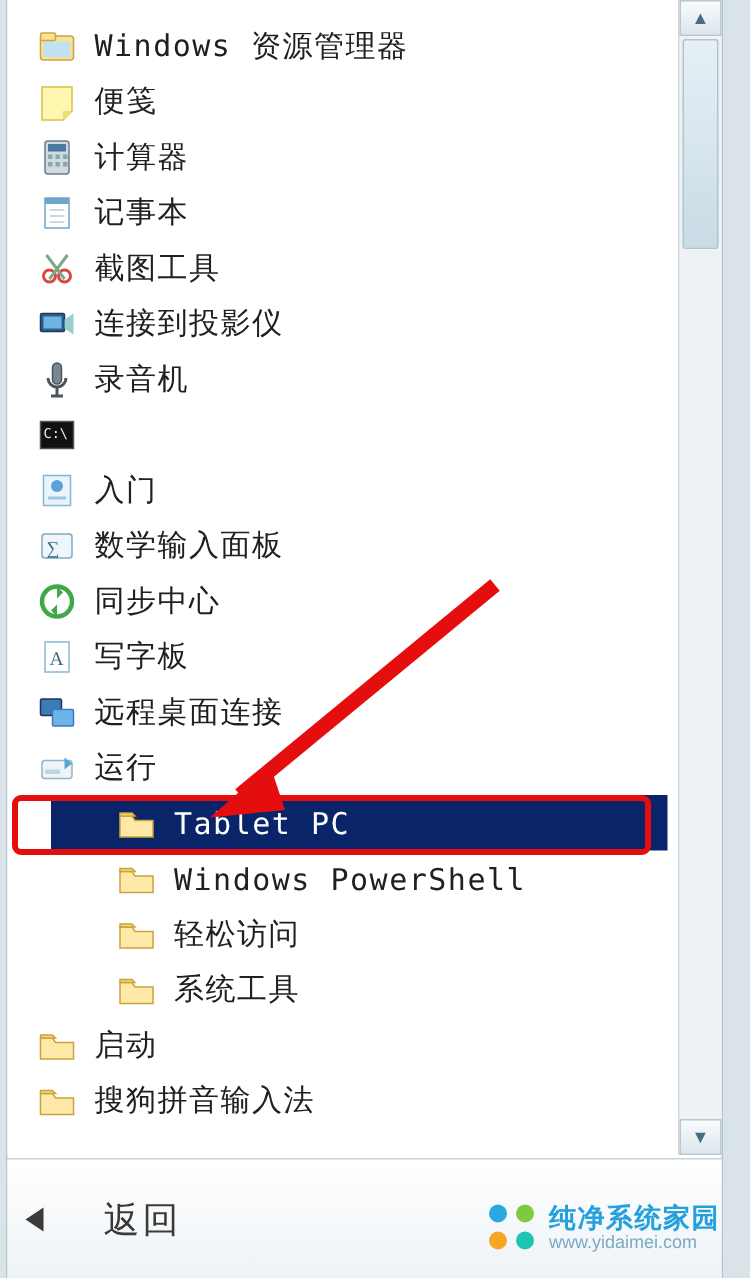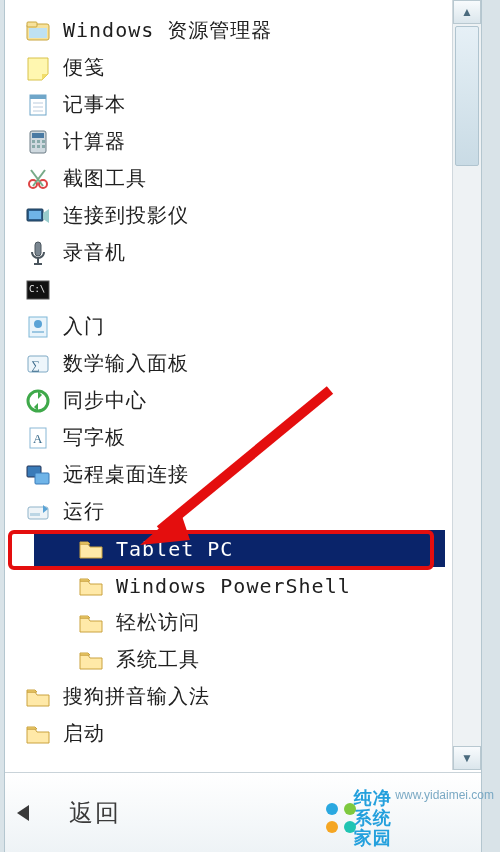--- a/index.html
+++ b/index.html
@@ -149,21 +149,21 @@
     width: 170px;
     height: 54px;
     display: flex;
     align-items: center;
     font-family: "Microsoft YaHei", sans-serif;
   }
   .wm-logo {
     width: 36px; height: 36px; position: relative; margin-right: 6px;
   }
   .wm-dot { position: absolute; width: 12px; height: 12px; border-radius: 50%; }
-  .wm-text { display: flex; line-height: 1.1; }
+  .wm-text { display: flex; flex-direction: column; line-height: 1.1; }
   .wm-title { font-size: 18px; color: #24a0dd; font-weight: bold; letter-spacing: 1px; }
   .wm-url   { font-size: 12px; color: #7aa9c4; }
   
   .folder-svg { display:block; }
 </style>
 </head>
 <body>
 
 <div class="window">
 
@@ -183,53 +183,53 @@
     <div class="item">
       <span class="icon">
         <svg viewBox="0 0 26 26" width="26" height="26">
             <path d="M3 3h20v16l-6 6H3z" fill="#fff7b0" stroke="#d8c24a"></path>
             <path d="M23 19l-6 6v-6z" fill="#f1dd6a"></path>
           </svg>
       </span>
       <span class="label">便笺</span>
     </div>
 
-
-    <div class="item">
-      <span class="icon">
-        <svg viewBox="0 0 26 26" width="26" height="26">
-            <rect x="5" y="3" width="16" height="20" fill="#fff" stroke="#6fa6c9"></rect>
-            <rect x="5" y="3" width="16" height="4" fill="#6fa6c9"></rect>
-            <line x1="8" y1="11" x2="18" y2="11" stroke="#bcd"></line>
-            <line x1="8" y1="15" x2="18" y2="15" stroke="#bcd"></line>
-            <line x1="8" y1="19" x2="18" y2="19" stroke="#bcd"></line>
-          </svg>
-      </span>
-      <span class="label">记事本</span>
-    </div>
 
     <div class="item">
       <span class="icon">
         <svg viewBox="0 0 26 26" width="26" height="26">
             <rect x="5" y="2" width="16" height="22" rx="2" fill="#cfd9df" stroke="#6d7c86"></rect>
             <rect x="7" y="4" width="12" height="5" fill="#4a7aa3"></rect>
             <rect x="7" y="11" width="3" height="3" fill="#8aa"></rect>
             <rect x="12" y="11" width="3" height="3" fill="#8aa"></rect>
             <rect x="17" y="11" width="3" height="3" fill="#8aa"></rect>
             <rect x="7" y="16" width="3" height="3" fill="#8aa"></rect>
             <rect x="12" y="16" width="3" height="3" fill="#8aa"></rect>
             <rect x="17" y="16" width="3" height="3" fill="#8aa"></rect>
           </svg>
       </span>
       <span class="label">计算器</span>
     </div>
 
     <div class="item">
       <span class="icon">
         <svg viewBox="0 0 26 26" width="26" height="26">
+            <rect x="5" y="3" width="16" height="20" fill="#fff" stroke="#6fa6c9"></rect>
+            <rect x="5" y="3" width="16" height="4" fill="#6fa6c9"></rect>
+            <line x1="8" y1="11" x2="18" y2="11" stroke="#bcd"></line>
+            <line x1="8" y1="15" x2="18" y2="15" stroke="#bcd"></line>
+            <line x1="8" y1="19" x2="18" y2="19" stroke="#bcd"></line>
+          </svg>
+      </span>
+      <span class="label">记事本</span>
+    </div>
+
+    <div class="item">
+      <span class="icon">
+        <svg viewBox="0 0 26 26" width="26" height="26">
             <circle cx="8" cy="18" r="4" fill="none" stroke="#d44" stroke-width="2"></circle>
             <circle cx="18" cy="18" r="4" fill="none" stroke="#d44" stroke-width="2"></circle>
             <line x1="6" y1="4" x2="18" y2="20" stroke="#7a8" stroke-width="2"></line>
             <line x1="20" y1="4" x2="8" y2="20" stroke="#7a8" stroke-width="2"></line>
           </svg>
       </span>
       <span class="label">截图工具</span>
     </div>
 
     <div class="item">
@@ -367,31 +367,31 @@
       <span class="label">系统工具</span>
     </div>
 
     <div class="item">
       <span class="icon">
         <svg class="folder-svg" viewBox="0 0 26 26" width="26" height="26">
             <path d="M2 8h8l2 3h12v11H2z" fill="#ffe9a8" stroke="#caa23e"></path>
             <path d="M2 6h8l2 2H2z" fill="#f5d77a" stroke="#caa23e"></path>
           </svg>
       </span>
+      <span class="label">启动</span>
+    </div>
+
+    <div class="item">
+      <span class="icon">
+        <svg class="folder-svg" viewBox="0 0 26 26" width="26" height="26">
+            <path d="M2 8h8l2 3h12v11H2z" fill="#ffe9a8" stroke="#caa23e"></path>
+            <path d="M2 6h8l2 2H2z" fill="#f5d77a" stroke="#caa23e"></path>
+          </svg>
+      </span>
       <span class="label">搜狗拼音输入法</span>
-    </div>
-
-    <div class="item">
-      <span class="icon">
-        <svg class="folder-svg" viewBox="0 0 26 26" width="26" height="26">
-            <path d="M2 8h8l2 3h12v11H2z" fill="#ffe9a8" stroke="#caa23e"></path>
-            <path d="M2 6h8l2 2H2z" fill="#f5d77a" stroke="#caa23e"></path>
-          </svg>
-      </span>
-      <span class="label">启动</span>
     </div>
 
   </div>
 
   <div class="scrollbar">
     <div class="scroll-btn-top">▲</div>
     <div class="scroll-thumb"></div>
     <div class="scroll-btn-bot">▼</div>
   </div>
 

